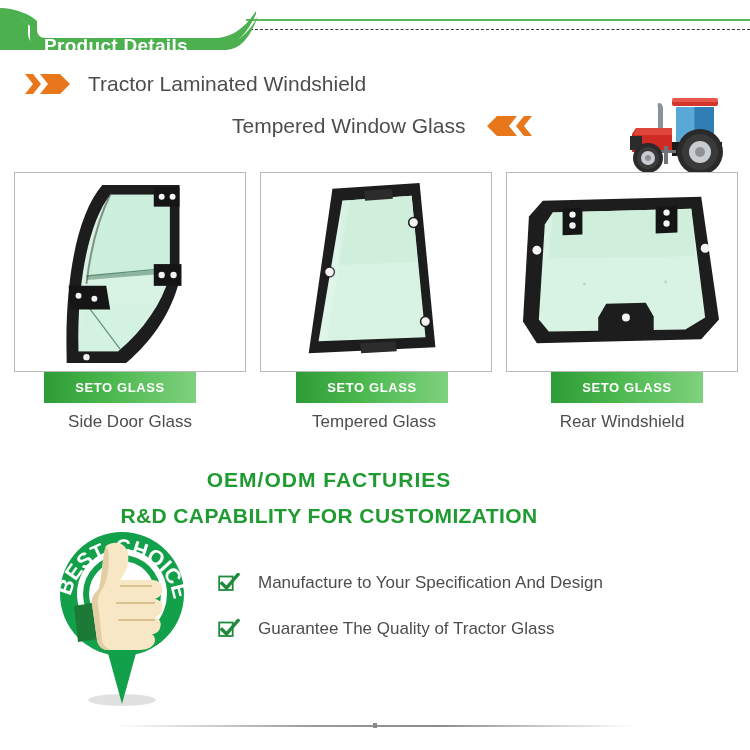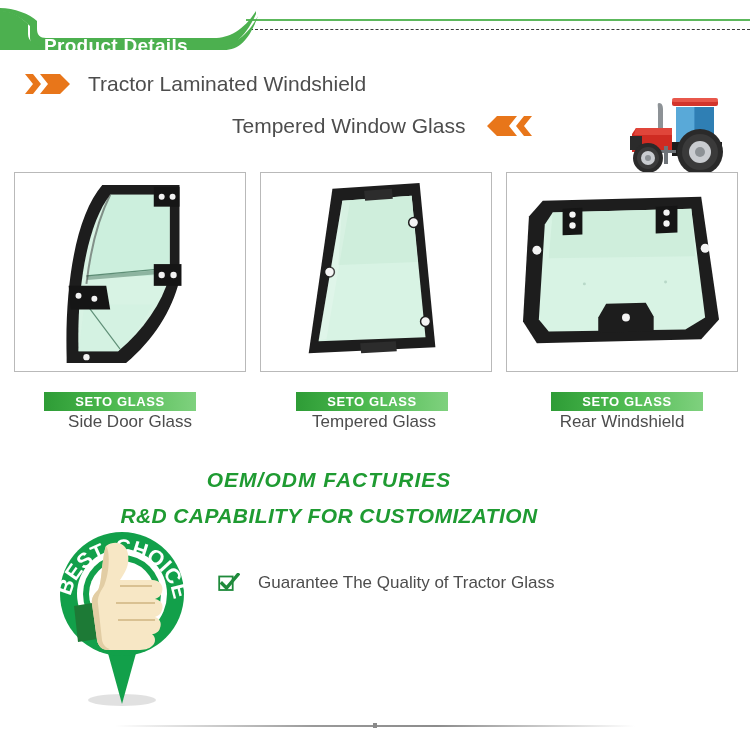--- a/index.html
+++ b/index.html
@@ -34,35 +34,35 @@
   .arrow-l{width:52px;height:24px;margin-left:16px;flex:0 0 auto;}
   .tractor{position:absolute;left:626px;top:28px;width:118px;height:86px;}
 
   
   .cards{position:absolute;left:0;top:172px;width:750px;height:222px;}
   .card{position:absolute;top:0;width:232px;height:200px;
     border:1px solid #b9b9b9;background:#fff;box-sizing:border-box;}
   .card-1{left:14px;} .card-2{left:260px;} .card-3{left:506px;}
   .card-art{position:absolute;left:0;top:0;width:100%;height:100%;}
   .seto{
-    position:absolute;top:200px;height:19px;width:152px;
+    position:absolute;top:200px;height:31px;width:152px;
     background:linear-gradient(90deg,#2e9c36 0%,#4cb94f 45%,#7fd17e 100%);
     color:#fff;font-size:13px;font-weight:bold;letter-spacing:.6px;
-    display:flex;align-items:center;justify-content:center;margin-top:20px;
+    display:flex;align-items:center;justify-content:center;
   }
   .seto-1{left:44px;} .seto-2{left:296px;} .seto-3{left:551px;}
 
   .captions{position:absolute;left:0;top:412px;width:750px;height:30px;}
   .caption{position:absolute;top:0;width:240px;text-align:center;
     font-size:17px;color:#4d4d4d;}
   .cap-1{left:10px;} .cap-2{left:254px;} .cap-3{left:502px;}
 
   
   .greenhead{position:absolute;left:0;width:658px;text-align:center;
-    color:#1f9b32;font-weight:bold;white-space:nowrap;font-style:italic;}
+    color:#1f9b32;font-weight:bold;white-space:nowrap;}
   .gh-1{top:468px;font-size:21px;letter-spacing:1px;}
   .gh-2{top:504px;font-size:21px;letter-spacing:.4px;}
 
   
   .badge{position:absolute;left:44px;top:528px;width:168px;height:178px;}
   .bullets{position:absolute;left:218px;top:560px;width:520px;}
   .bullet{display:flex;align-items:center;height:46px;}
   .chk{width:22px;height:20px;flex:0 0 auto;margin-right:18px;}
   .bullet-text{font-size:17px;color:#4d4d4d;white-space:nowrap;}
 
@@ -237,25 +237,32 @@
     <path d="M62 18 C66 22 66 44 60 58 C56 64 53 70 54 76 L58 112 C59 117 62 120 66 121
              L64 122 C58 122 54 118 53 112 L48 76 C47 70 50 66 54 62 C58 56 58 28 62 18 Z" fill="#e2cda4"></path>
     <path d="M76 58 L108 58" stroke="#d9c192" stroke-width="2" fill="none"></path>
     <path d="M72 75 L111 75" stroke="#d9c192" stroke-width="2" fill="none"></path>
     <path d="M74 92 L111 92" stroke="#d9c192" stroke-width="2" fill="none"></path>
   </g>
 </svg>
 
 <div class="bullets">
 
-
-
   <div class="bullet">
     <svg class="chk" viewBox="0 0 22 20">
       <rect x="1.2" y="3.5" width="13.5" height="13.5" fill="none" stroke="#1f8a3b" stroke-width="1.8"></rect>
       <path d="M4 10.5 L8.5 15 L20 1.5" fill="none" stroke="#1f8a3b" stroke-width="3.4" stroke-linecap="square" stroke-linejoin="miter"></path>
     </svg>
+    <span class="bullet-text">Manufacture to Your Specification And Design</span>
+  </div>
+
+
+  <div class="bullet">
+    <svg class="chk" viewBox="0 0 22 20">
+      <rect x="1.2" y="3.5" width="13.5" height="13.5" fill="none" stroke="#1f8a3b" stroke-width="1.8"></rect>
+      <path d="M4 10.5 L8.5 15 L20 1.5" fill="none" stroke="#1f8a3b" stroke-width="3.4" stroke-linecap="square" stroke-linejoin="miter"></path>
+    </svg>
     <span class="bullet-text">Guarantee The Quality of Tractor Glass</span>
   </div>
 </div>
 
 <div class="divider"></div>
 <div class="divider-dot"></div>
 
 </body></html>

